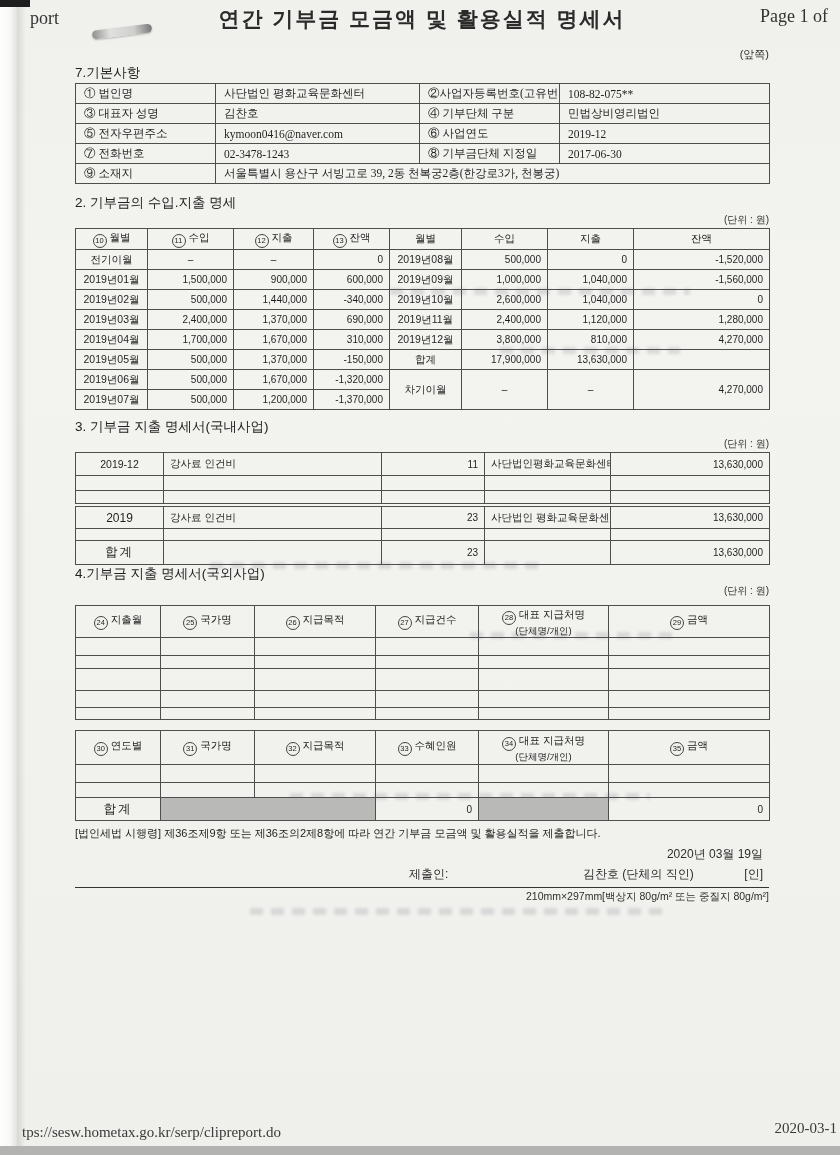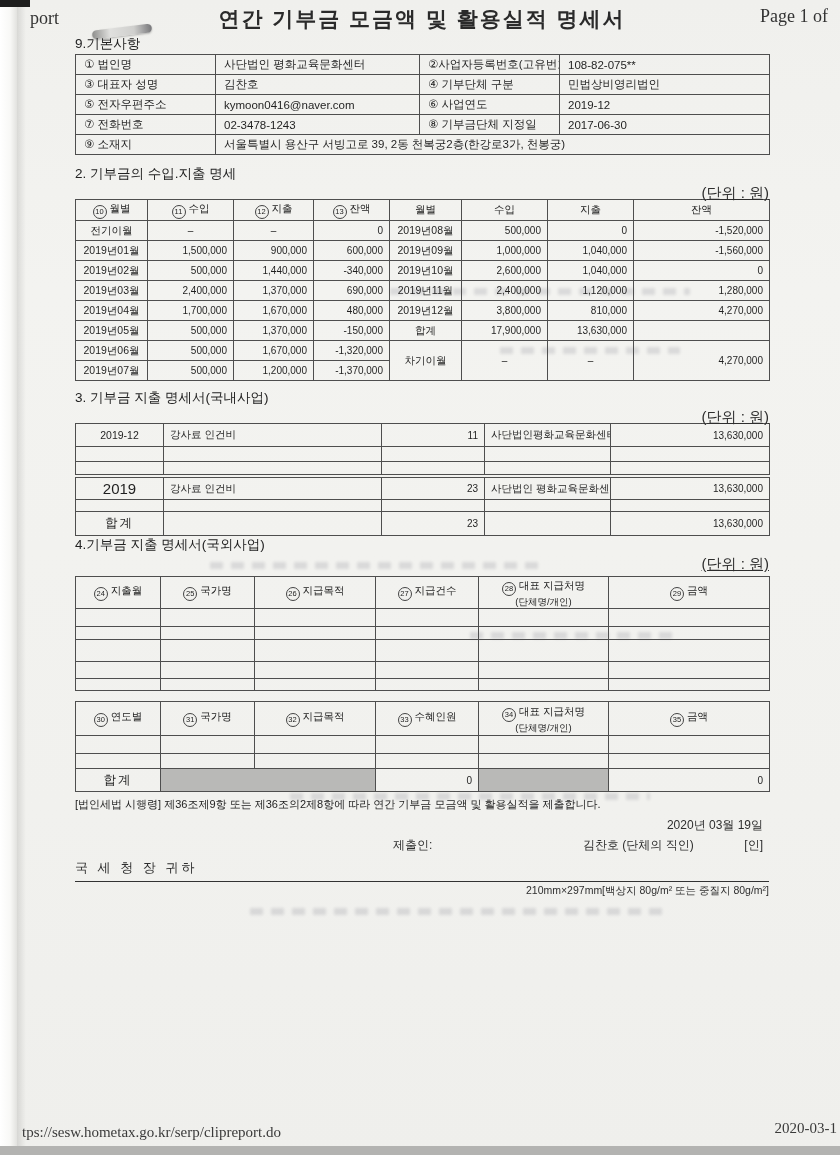--- a/index.html
+++ b/index.html
@@ -20,28 +20,28 @@
   .ph-left{position:absolute;left:30px;top:8px;font-family:"Liberation Serif","DejaVu Serif",serif;font-size:18px;color:#333;}
   .ph-right{position:absolute;right:12px;top:6px;font-family:"Liberation Serif","DejaVu Serif",serif;font-size:18px;color:#333;}
   .pf-url{position:absolute;left:22px;top:1124px;font-family:"Liberation Serif","DejaVu Serif",serif;font-size:15px;color:#3a3a3a;}
   .pf-date{position:absolute;right:3px;top:1120px;font-family:"Liberation Serif","DejaVu Serif",serif;font-size:15px;color:#3a3a3a;}
   
   .content{position:absolute;left:75px;top:0;width:694px;}
   .reg{margin-top:82px;font-size:11px;color:#333;}
   .title{margin-top:5px;font-size:21px;font-weight:600;text-align:center;letter-spacing:2px;color:#2a2a2a;}
   .front{margin-top:14px;font-size:11px;text-align:right;}
   .shead{margin-top:2px;font-size:13.5px;color:#222;}
-  .unit{margin-top:1px;font-size:15px;text-align:right;height:13px;text-decoration:underline;}
+  .unit{margin-top:1px;font-size:10px;text-align:right;height:13px;}
   table{border-collapse:collapse;table-layout:fixed;width:694px;}
   th,td{border:1px solid #4e4e4e;overflow:hidden;white-space:nowrap;}
   th{font-weight:normal;font-size:10.5px;text-align:center;padding:1px 2px;color:#222;}
   td{font-size:10px;padding:1px 6px;color:#1f1f1f;}
   .t1tab{margin-top:1px;}
   .t1tab td{font-size:11.5px;padding:2px 8px;height:14px;}
-  .t1tab tr{height:19px;}
+  .t1tab tr{height:19px;font-family:Liberation Serif, serif;}
   .s2tab{margin-top:2px;}
   .s2tab tr{height:20px;}
   .s2tab th{font-size:10.5px;}
   .mon{text-align:center;font-size:10.5px;}
   .num{text-align:right;}
   .ctr{text-align:center;}
   .s34tab{margin-top:2px;}
   .s34tab th{font-size:10.5px;line-height:12px;}
   .sub{display:block;font-size:9.5px;line-height:11px;}
   .hrow{height:32px;}
@@ -51,21 +51,21 @@
   .trow{height:24px;}
   .tot-label{text-align:center;font-size:12.5px;letter-spacing:2px;}
   .gray{background:#b9b9b7;}
   .circ{display:inline-block;width:12px;height:12px;line-height:12px;border:1px solid #444;
         border-radius:50%;font-size:7.5px;text-align:center;margin-right:3px;vertical-align:-2px;
         padding:0;letter-spacing:0;}
   
   .decl{margin-top:5px;font-size:11px;color:#222;}
   .fdate{margin-top:5px;font-size:12px;text-align:right;padding-right:6px;}
   .subline{position:relative;margin-top:3px;height:17px;font-size:12px;}
-  .subline .lab{position:absolute;left:318px;}
+  .subline .lab{position:absolute;left:334px;}
   .subline .nam{position:absolute;left:508px;}
   .subline .seal{position:absolute;right:6px;}
   .recipient{margin-top:5px;font-size:13px;letter-spacing:3px;}
   .rule{margin-top:4px;border-top:1.5px solid #333;height:0;}
   .paper{margin-top:2px;font-size:10.5px;text-align:right;}
   
   .ghost{position:absolute;height:7px;opacity:0.30;filter:blur(1.6px);pointer-events:none;
          background:repeating-linear-gradient(90deg,rgba(95,95,110,0.55) 0 13px,rgba(0,0,0,0) 13px 21px);}
 </style>
 </head>
@@ -85,22 +85,23 @@
   <div class="ghost" style="left:390px;top:288px;width:300px;"></div>
   <div class="ghost" style="left:500px;top:347px;width:180px;"></div>
   <div class="ghost" style="left:210px;top:562px;width:330px;"></div>
   <div class="ghost" style="left:470px;top:632px;width:210px;"></div>
   <div class="ghost" style="left:290px;top:793px;width:360px;"></div>
   <div class="ghost" style="left:250px;top:908px;width:420px;"></div>
 
   <div class="content">
 
     <div class="title">연간 기부금 모금액 및 활용실적 명세서</div>
-
-    <div class="shead">9.기본사항</div>
+    <div class="front">(앞쪽)</div>
+
+    <div class="shead">7.기본사항</div>
     <table class="t1tab">
       <colgroup>
           <col style="width:140px">
           <col style="width:204px">
           <col style="width:140px">
           <col style="width:210px">
         </colgroup>
       <tbody>
           <tr>
         <td>① 법인명</td>
@@ -194,21 +195,21 @@
         <td class="num">690,000</td>
         <td class="mon">2019년11월</td>
         <td class="num">2,400,000</td>
         <td class="num">1,120,000</td>
         <td class="num">1,280,000</td>
       </tr>
       <tr>
         <td class="mon">2019년04월</td>
         <td class="num">1,700,000</td>
         <td class="num">1,670,000</td>
-        <td class="num">480,000</td>
+        <td class="num">310,000</td>
         <td class="mon">2019년12월</td>
         <td class="num">3,800,000</td>
         <td class="num">810,000</td>
         <td class="num">4,270,000</td>
       </tr>
       <tr>
         <td class="mon">2019년05월</td>
         <td class="num">500,000</td>
         <td class="num">1,370,000</td>
         <td class="num">-150,000</td>
@@ -273,21 +274,21 @@
     <table class="s34tab">
       <colgroup>
           <col style="width:88px">
           <col style="width:218px">
           <col style="width:103px">
           <col style="width:126px">
           <col style="width:159px">
         </colgroup>
       <tbody>
       <tr style="height:22px">
-        <td class="ctr" style="font-size:15px">2019</td>
+        <td class="ctr" style="font-size:12px">2019</td>
         <td style="font-size:10.5px">강사료 인건비</td>
         <td class="num">23</td>
         <td style="font-size:10.5px">사단법인 평화교육문화센터</td>
         <td class="num">13,630,000</td>
       </tr>
       <tr style="height:12px">
             <td></td>
             <td></td>
             <td></td>
             <td></td>
@@ -409,20 +410,19 @@
     </tbody>
       </table>
 
     <div class="decl">[법인세법 시행령] 제36조제9항 또는 제36조의2제8항에 따라 연간 기부금 모금액 및 활용실적을 제출합니다.</div>
     <div class="fdate">2020년  03월  19일</div>
     <div class="subline">
       <span class="lab">제출인:</span>
       <span class="nam">김찬호  (단체의 직인)</span>
       <span class="seal">[인]</span>
     </div>
-    <div class="recipient">국 세 청 장   귀하</div>
     <div class="rule"></div>
     <div class="paper">210mm×297mm[백상지 80g/m² 또는 중질지 80g/m²]</div>
   </div>
 
   <div class="pf-url">tps://sesw.hometax.go.kr/serp/clipreport.do</div>
   <div class="pf-date">2020-03-1</div>
 </div>
 
 </body></html>

